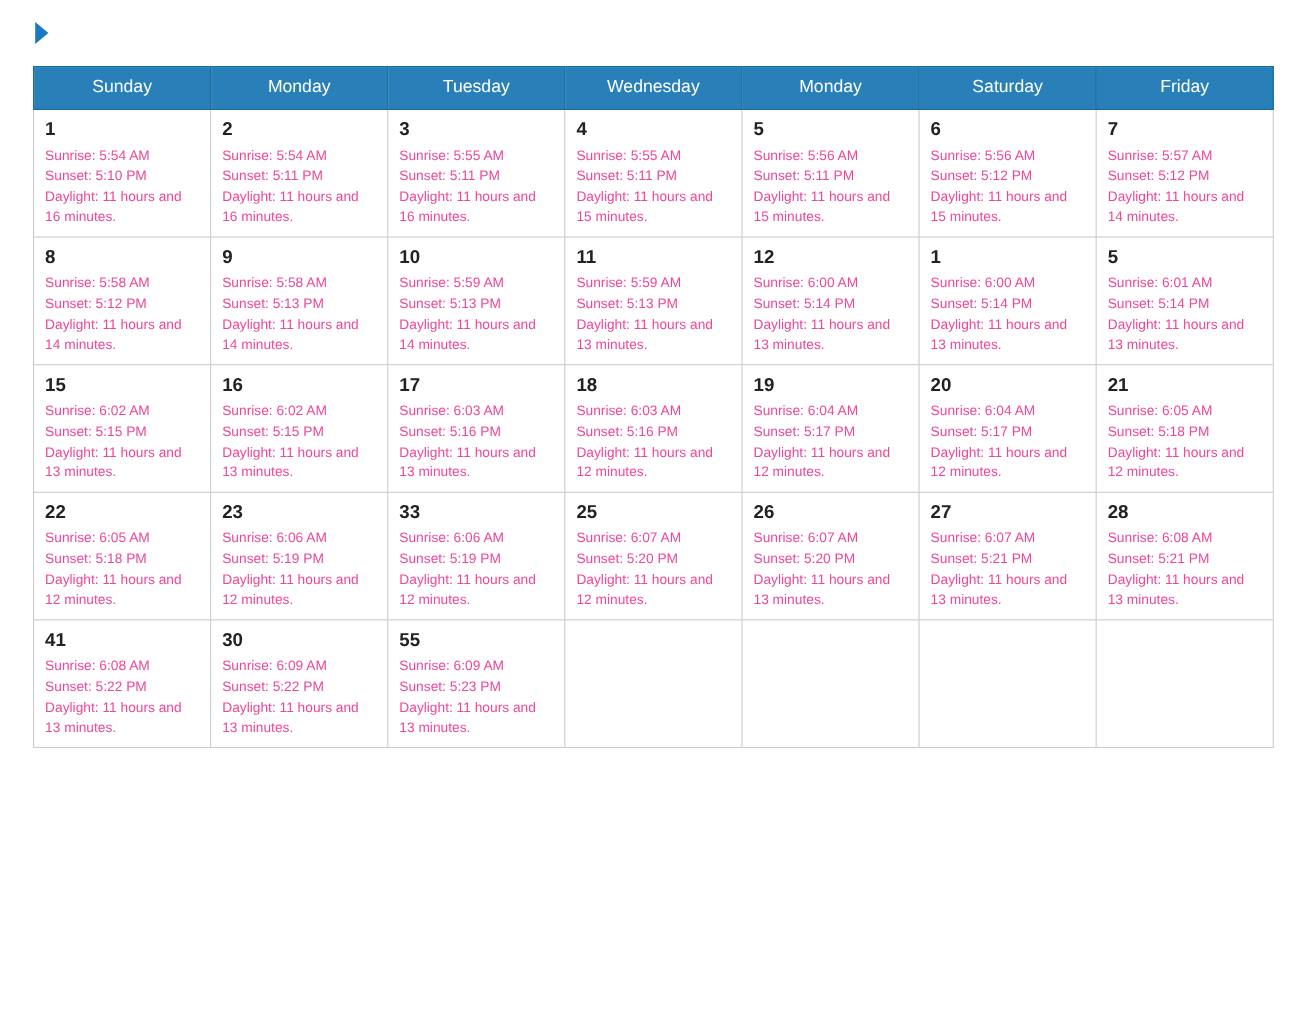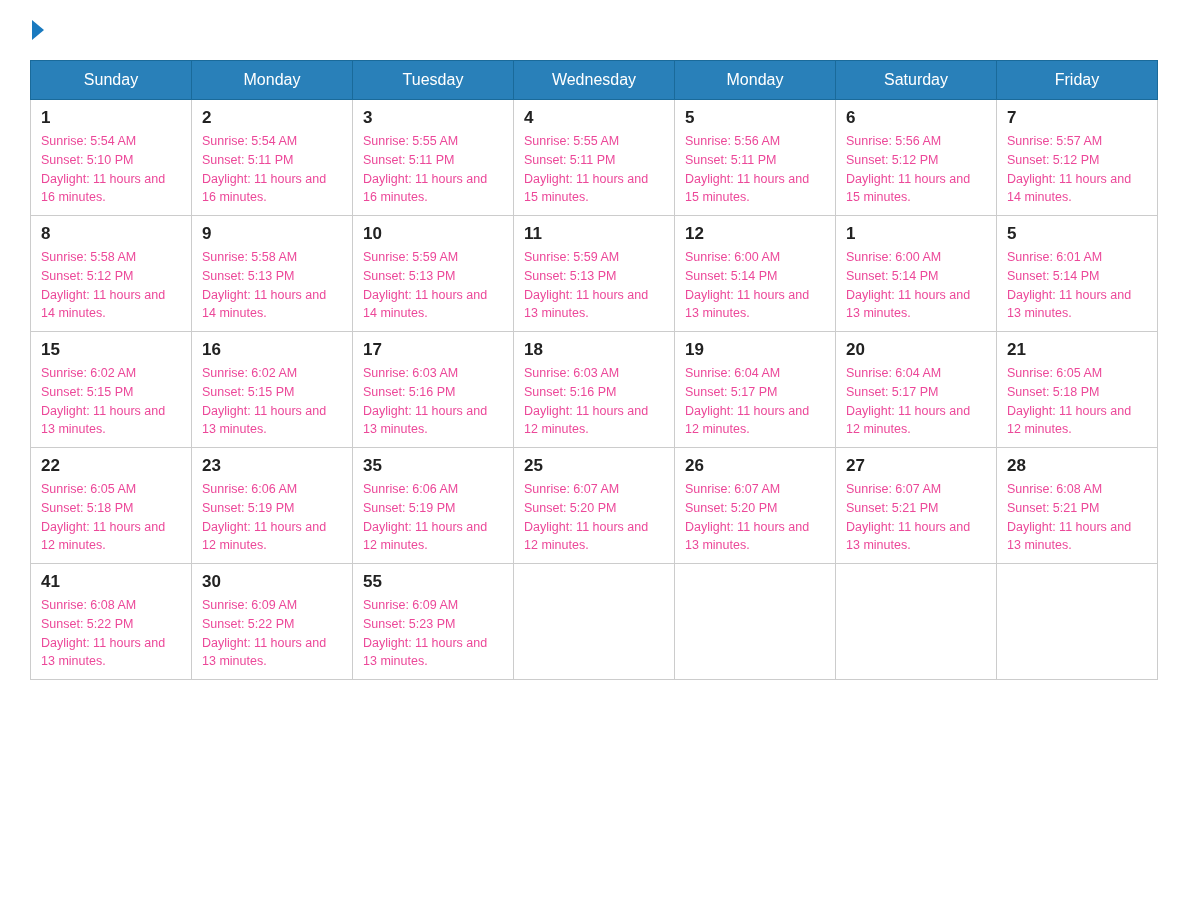--- a/index.html
+++ b/index.html
@@ -325,21 +325,21 @@
       </td>
         <td>
         <span class="day-number">23</span>
         <div class="day-info">
           <span>Sunrise: 6:06 AM</span><br>
           <span>Sunset: 5:19 PM</span><br>
           <span>Daylight: 11 hours and 12 minutes.</span>
         </div>
       </td>
         <td>
-        <span class="day-number">35</span>
+        <span class="day-number">33</span>
         <div class="day-info">
           <span>Sunrise: 6:06 AM</span><br>
           <span>Sunset: 5:19 PM</span><br>
           <span>Daylight: 11 hours and 12 minutes.</span>
         </div>
       </td>
         <td>
         <span class="day-number">25</span>
         <div class="day-info">
           <span>Sunrise: 6:07 AM</span><br>

